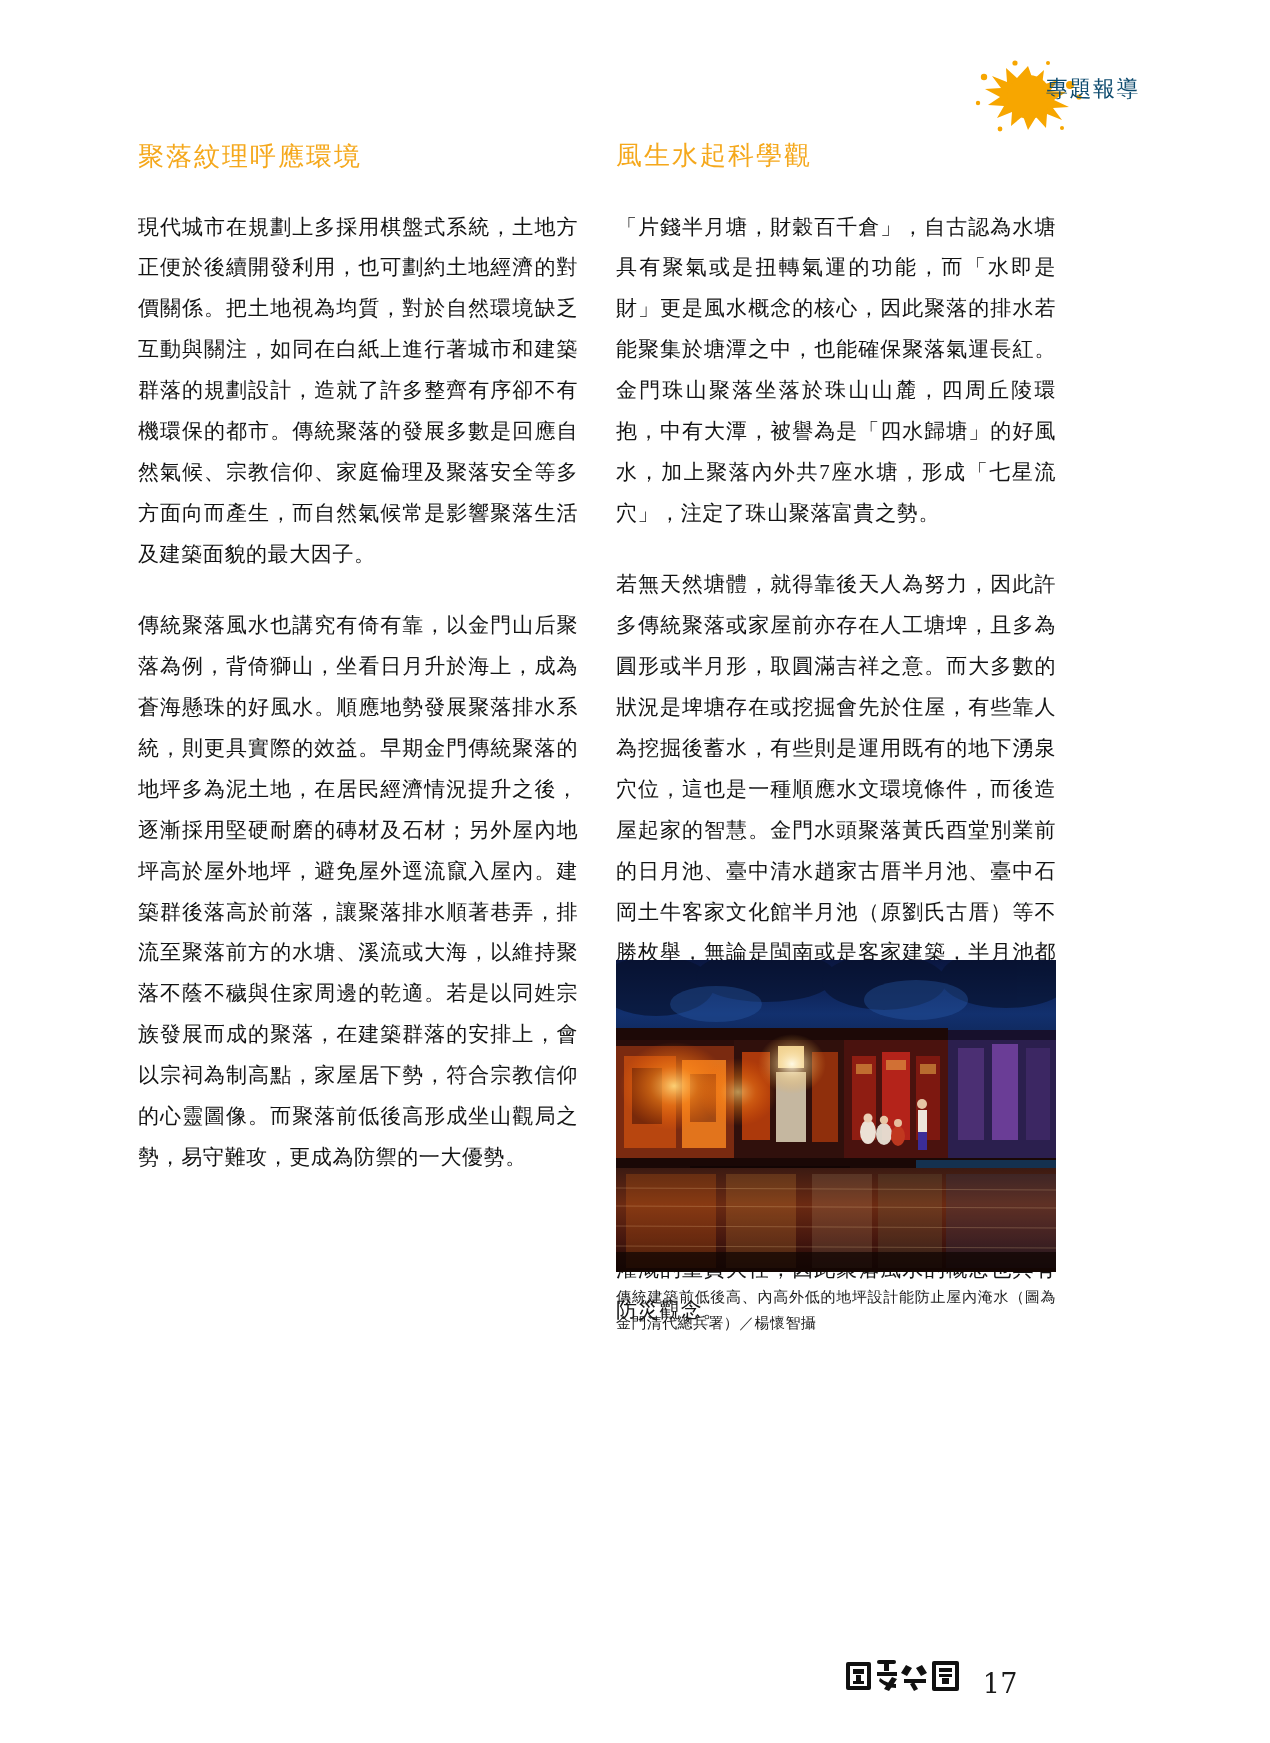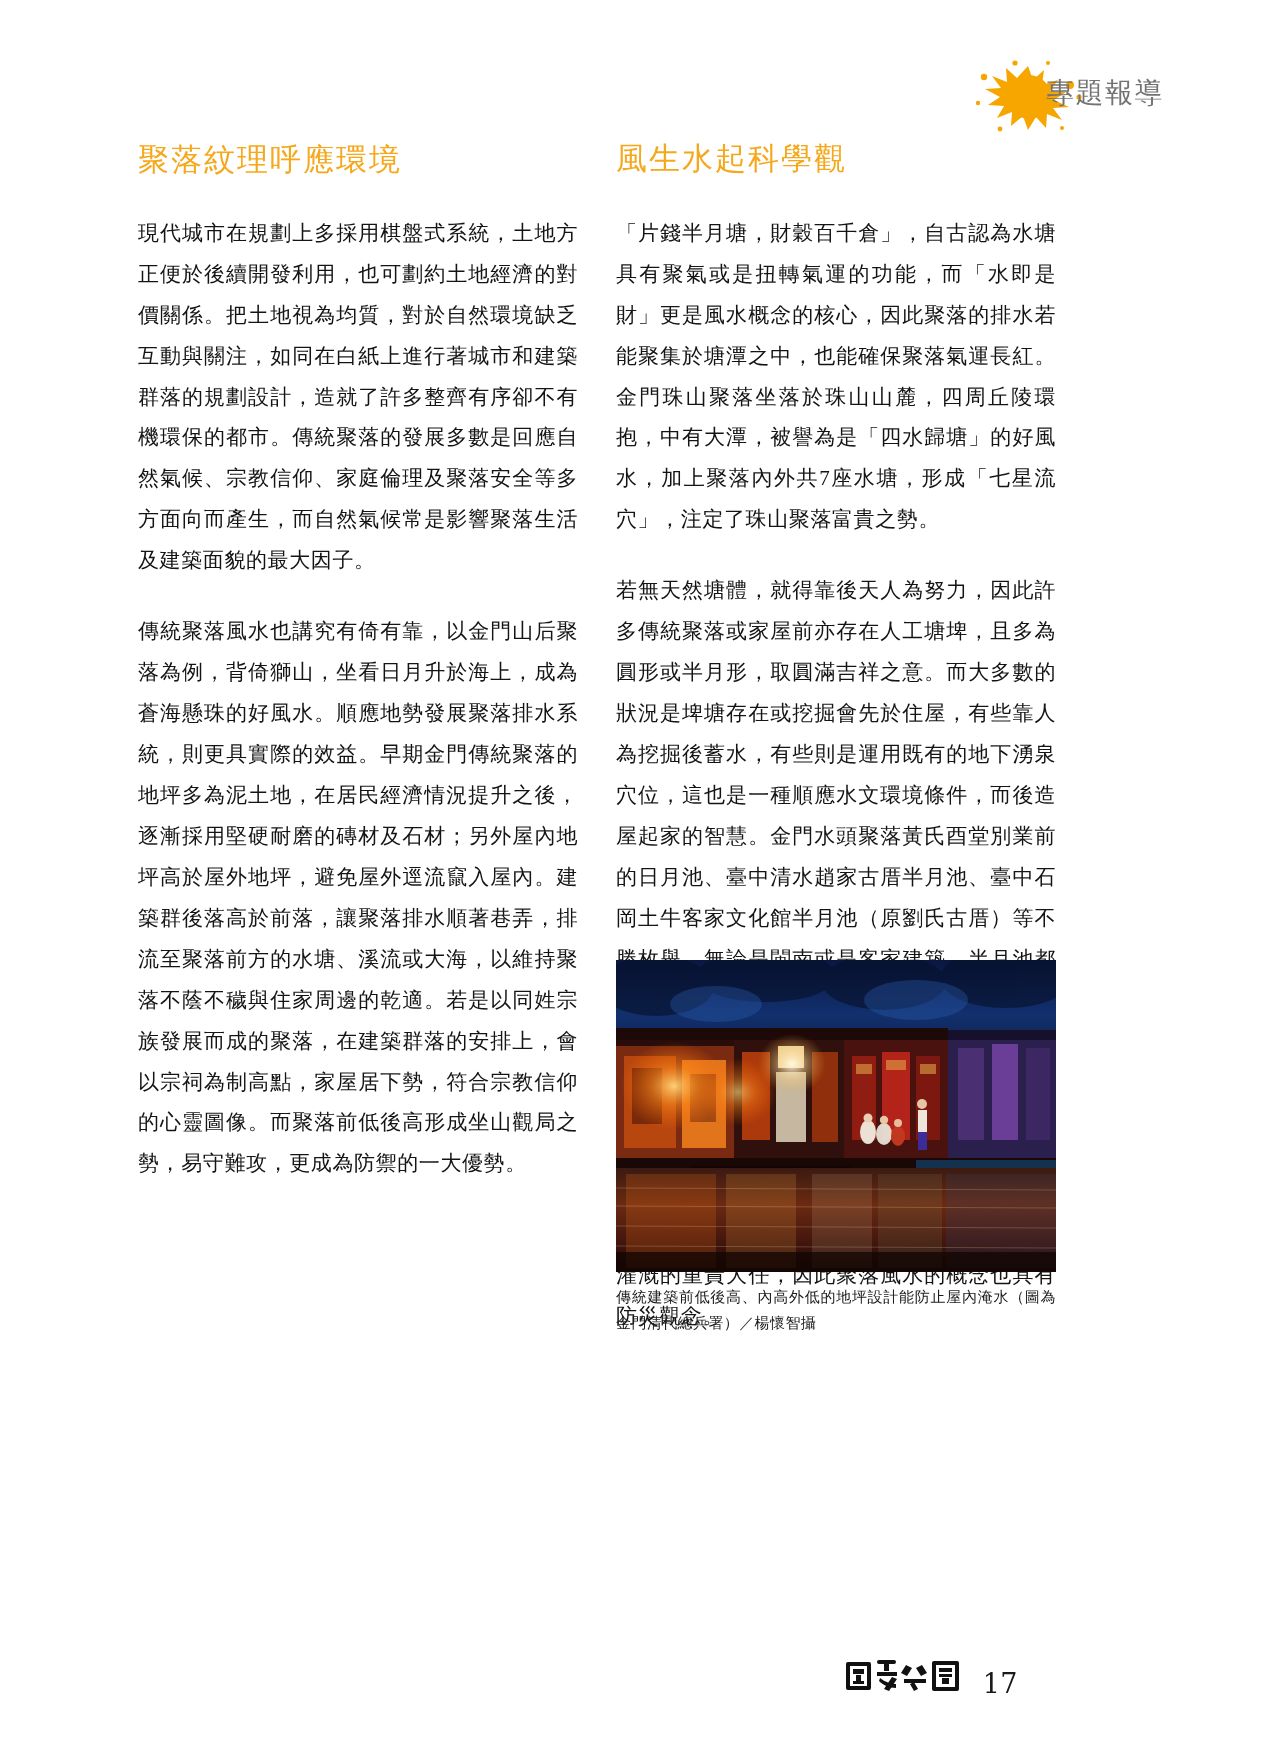--- a/index.html
+++ b/index.html
@@ -30,43 +30,43 @@
     left: 10px;
     top: 6px;
     width: 118px;
     height: 76px;
   }
   .splat svg { display: block; width: 100%; height: 100%; }
   .badge-label {
     position: absolute;
     left: 86px;
     top: 22px;
-    font-size: 28px;
+    font-size: 22px;
     letter-spacing: 1.5px;
-    color: #737373;
+    color: #0c4a6e;
     font-family: "DejaVu Sans", "Liberation Sans", sans-serif;
     white-space: nowrap;
   }
 
   
   .page-body {
     position: absolute;
     left: 0;
     top: 140px;
     width: 1270px;
   }
   .column {
     position: absolute;
     width: 440px;
   }
   .col-left  { left: 138px; top: 0; }
   .col-right { left: 616px; top: 0; font-family: Liberation Serif, serif; }
 
   .section-heading {
-    font-size: 31px;
+    font-size: 26px;
     line-height: 1.25;
     color: #f5a81c;
     letter-spacing: 2px;
     margin: 0 0 34px 0;
     font-weight: normal;
     white-space: nowrap;
   }
 
   .para {
     font-size: 21px;

